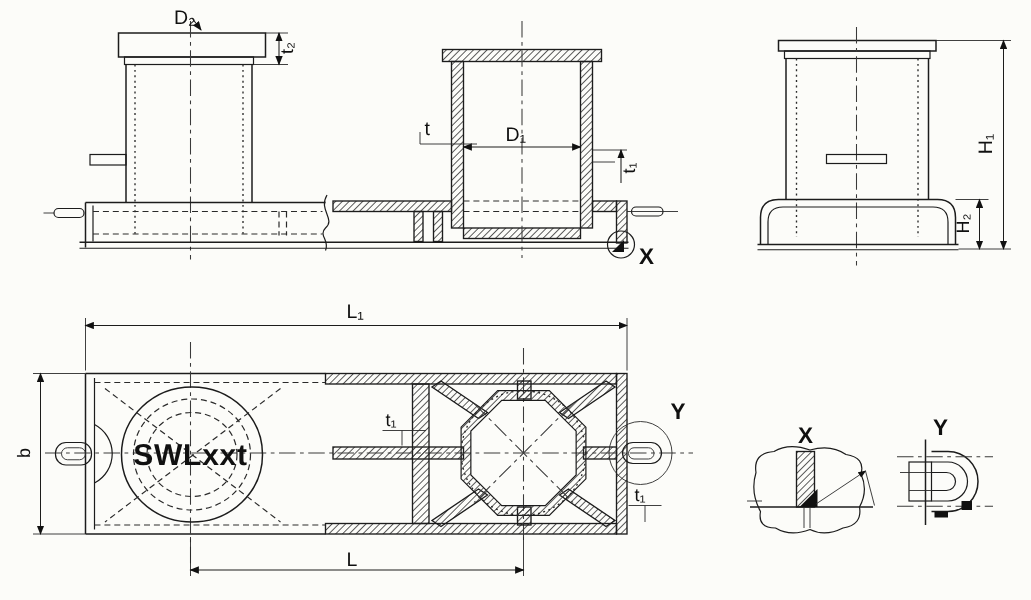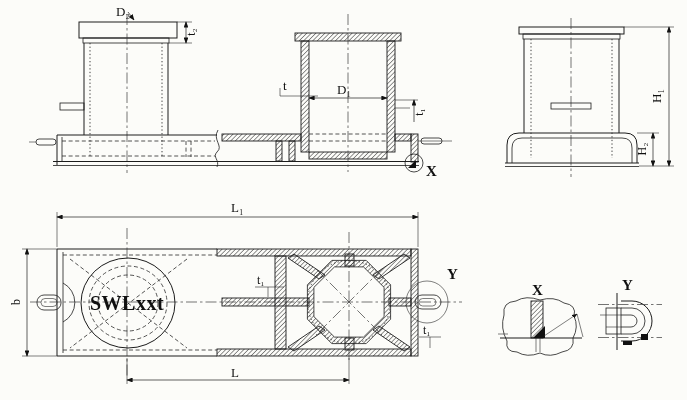--- a/index.html
+++ b/index.html
@@ -1,17 +1,17 @@
 <!DOCTYPE html>
 <html><head>
 <meta charset="utf-8">
 <style>
   html,body{margin:0;padding:0;background:#ffffff;}
   #stage{position:relative;width:687px;height:400px;background:#fcfcf9;overflow:hidden;
-         font-family:Liberation Serif, serif;}
+         font-family:Liberation Sans, sans-serif;}
   svg{display:block}
   .ln{stroke:#1c1c1c;stroke-width:1;fill:none;}
   .md{stroke:#1c1c1c;stroke-width:0.8;fill:none;}
   .thin{stroke:#2a2a2a;stroke-width:0.6;fill:none;}
   .dash{stroke:#2a2a2a;stroke-width:0.8;fill:none;stroke-dasharray:4 2.6;}
   .dot{stroke:#2a2a2a;stroke-width:0.9;fill:none;stroke-dasharray:1.3 2.3;}
   .cl{stroke:#3a3a3a;stroke-width:0.7;fill:none;stroke-dasharray:11 3 2.5 3;}
   .hatch{fill:url(#h);stroke:#1c1c1c;stroke-width:0.9;}
   .hatch2{fill:url(#h);stroke:#1c1c1c;stroke-width:0.8;fill-rule:evenodd;}
   .dim{stroke:#1c1c1c;stroke-width:0.7;fill:none;}

